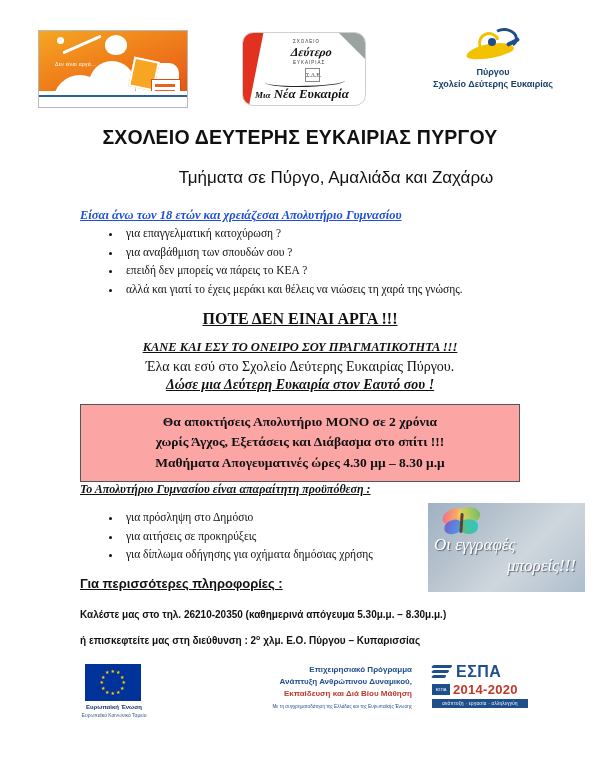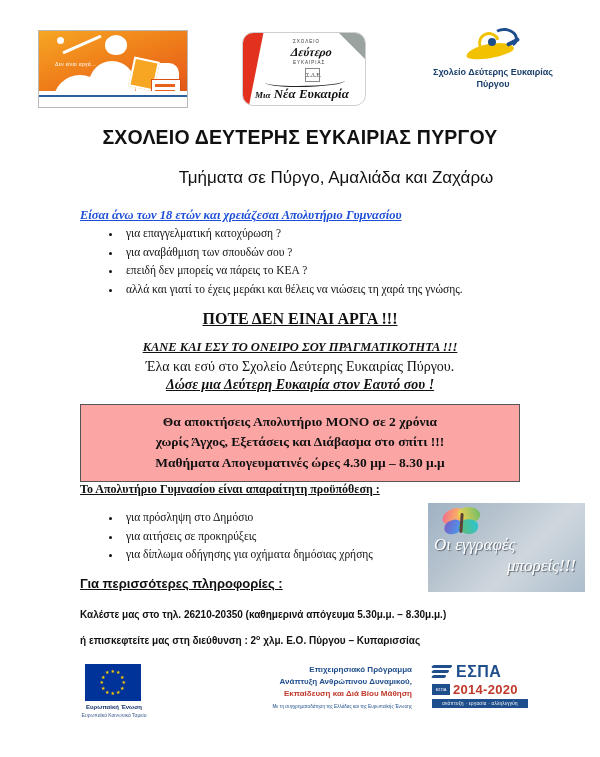--- a/index.html
+++ b/index.html
@@ -113,21 +113,21 @@
 
   .info-box{
     position:absolute;top:404px;left:80px;width:440px;
     border:1.3px solid #555;padding:7px 6px 8px;
     text-align:center;box-sizing:border-box;background:#fca5a5;
   }
   .info-box div{font-size:13.5px;font-weight:bold;line-height:1.5;color:#111;}
 
   .apol-head{
     position:absolute;top:482px;left:80px;width:420px;
-    font-size:12px;font-weight:bold;text-decoration:underline;color:#111;
+    font-size:12px;font-weight:bold;font-style:italic;text-decoration:underline;color:#111;
   }
 
   .more-head{
     position:absolute;top:576px;left:80px;
     font-family:"Liberation Sans",sans-serif;font-weight:bold;font-size:13px;
     text-decoration:underline;color:#111;
   }
   .contact-line{
     position:absolute;left:80px;width:460px;
     font-family:"Liberation Sans",sans-serif;font-size:10px;font-weight:bold;color:#111;
@@ -228,22 +228,22 @@
     </div>
 
     <div class="logo-sdeP">
       <div class="sde-mark">
         <div class="sde-swoosh"></div>
         <div class="sde-leg"></div>
         <div class="sde-arm"></div>
         <div class="sde-dot"></div>
         <div class="sde-tail"></div>
       </div>
+      <div class="sde-text">Πύργου</div>
       <div class="sde-text">Σχολείο Δεύτερης Ευκαιρίας</div>
-      <div class="sde-text">Πύργου</div>
     </div>
   </div>
 
   <div class="main-title">ΣΧΟΛΕΙΟ ΔΕΥΤΕΡΗΣ ΕΥΚΑΙΡΙΑΣ ΠΥΡΓΟΥ</div>
   <div class="sub-title">Τμήματα σε Πύργο, Αμαλιάδα και Ζαχάρω</div>
 
   <div class="lead-head">Είσαι άνω των 18 ετών και χρειάζεσαι Απολυτήριο Γυμνασίου</div>
   <ul class="bullets list-1">
     <li>για επαγγελματική κατοχύρωση ?</li>
     <li>για αναβάθμιση των σπουδών σου ?</li>

